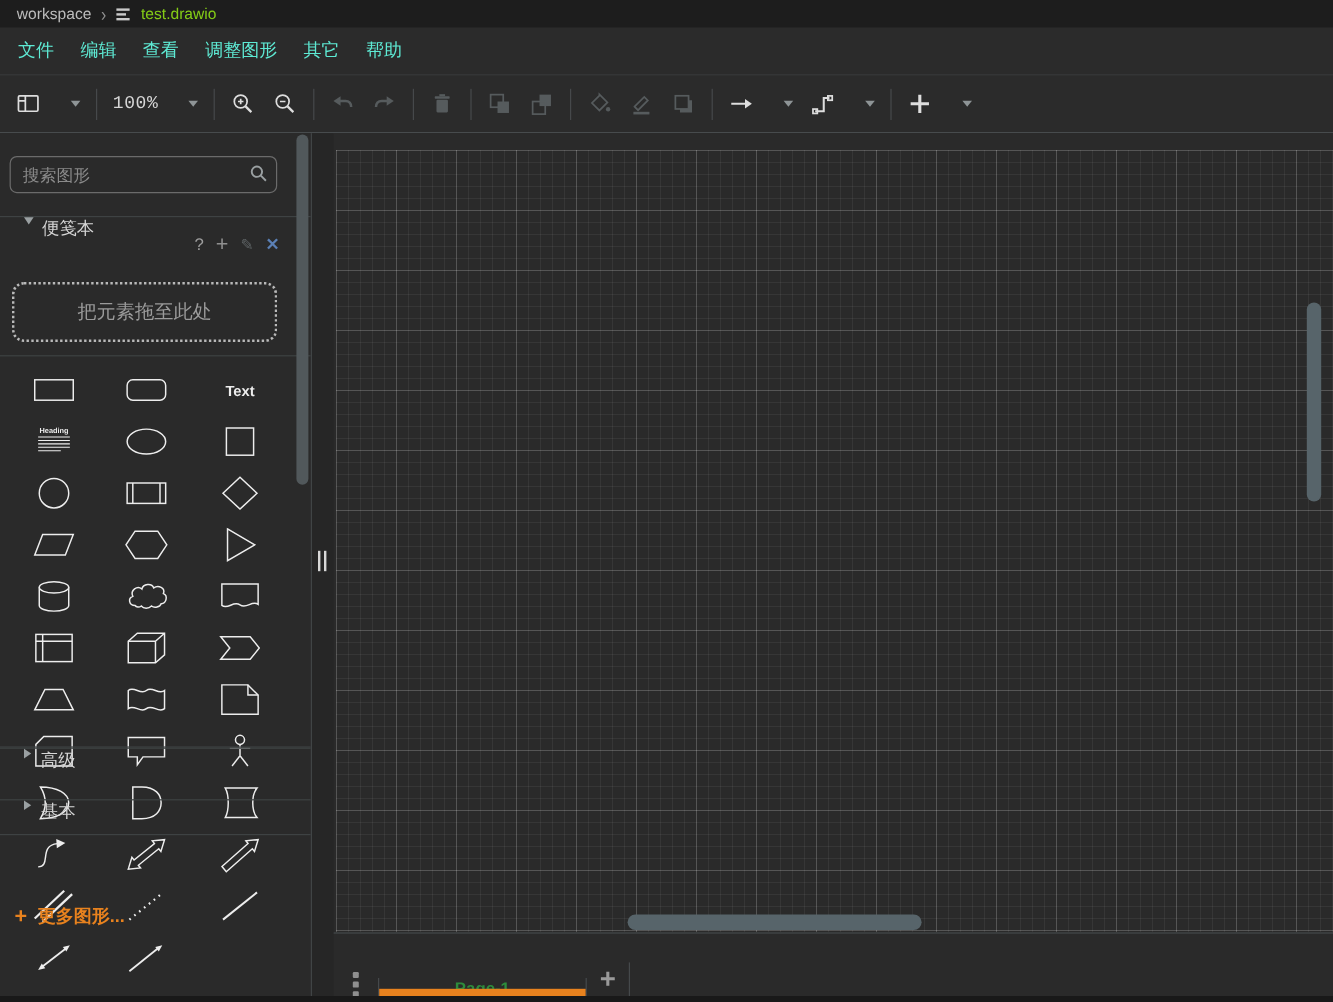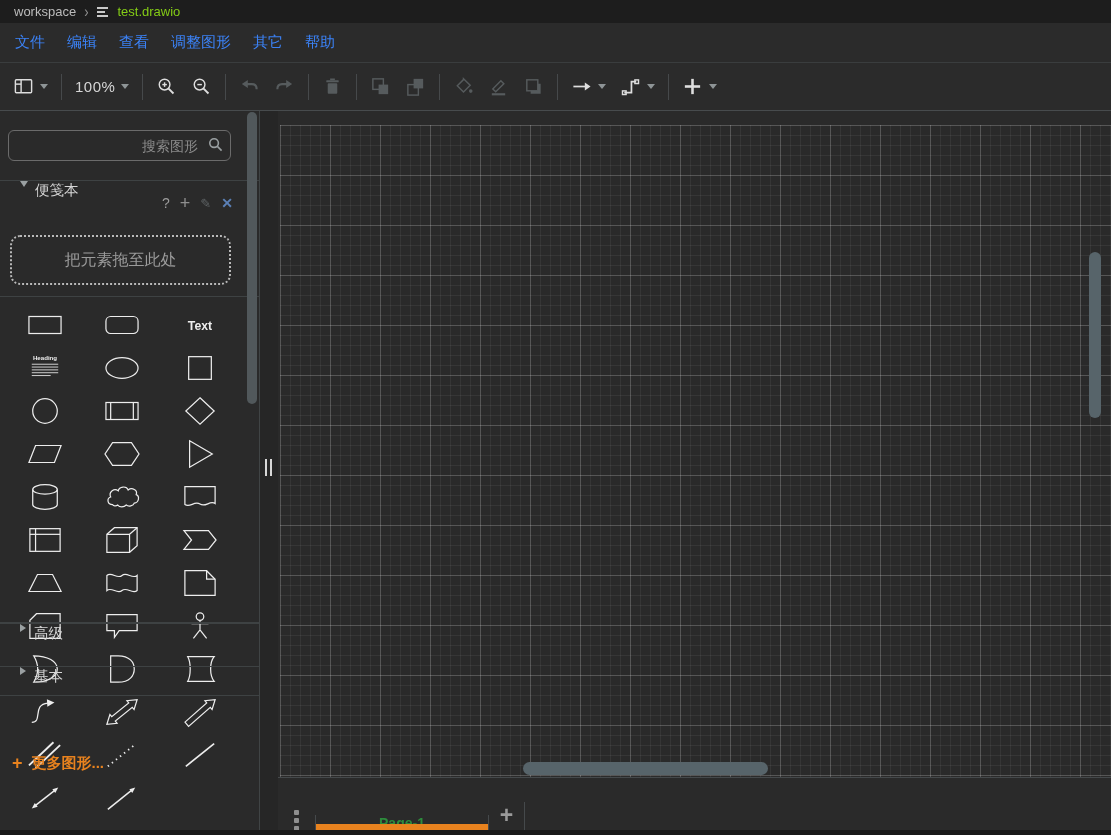--- a/index.html
+++ b/index.html
@@ -10,38 +10,38 @@
   .breadcrumb-bar{position:absolute;top:0;left:0;right:0;height:23px;background:#1d1d1d;
     display:flex;align-items:center;padding-left:14px;gap:8px;font-size:13px;color:#bcbcbc;}
   .crumb-sep{color:#8f8f8f;font-size:13px;transform:scaleY(1.25);}
   .file-icon{display:inline-flex;flex-direction:column;gap:2px;margin:0 1px;}
   .file-icon i{display:block;height:2px;background:#c9c9c9;}
   .file-icon i:nth-child(1){width:11px}.file-icon i:nth-child(2){width:8px}.file-icon i:nth-child(3){width:11px}
   .crumb-file{color:#84cc16;}
   
   .menu-bar{position:absolute;top:23px;left:0;right:0;height:39px;background:#2b2b2b;
     border-bottom:1px solid #3a3d3e;display:flex;align-items:center;padding:0 4px;}
-  .menu-item{color:#3b82f6;font-size:15px;padding:5px 11px;cursor:default;}
+  .menu-item{color:#5eead4;font-size:15px;padding:5px 11px;cursor:default;}
   
   .toolbar{position:absolute;top:63px;left:0;right:0;height:47px;background:#2b2b2b;
     border-bottom:1px solid #474b4d;display:flex;align-items:center;padding:0 6px;}
-  .tb-btn{display:flex;align-items:center;gap:2px;padding:0 7px;height:34px;color:#dedede;}
+  .tb-btn{display:flex;align-items:center;gap:21px;padding:0 7px;height:34px;color:#dedede;font-family:Liberation Mono, monospace;}
   .tb-btn.disabled{color:#565b5d;}
   .tb-label{font-size:15px;color:#d6d6d6;letter-spacing:.5px;}
   .tb-sep{width:1px;height:26px;background:#46494b;margin:0 6px;flex:none;}
   .caret{width:0;height:0;border-left:4px solid transparent;border-right:4px solid transparent;
     border-top:5px solid #8e9496;margin-left:4px;}
   
   .sidebar{position:absolute;top:111px;left:0;width:259px;bottom:5px;background:#2a2a2a;
     border-right:1px solid #404445;display:flex;flex-direction:column;overflow:hidden;}
   .sb-divider{height:1px;background:#3e4243;flex:none;}
   .search-row{height:69px;flex:none;position:relative;}
   .search-input{position:absolute;left:8px;top:19px;width:223px;height:31px;box-sizing:border-box;
     background:transparent;border:1px solid #6b6b6b;border-radius:6px;color:#cfcfcf;
-    font-size:14px;padding:0 32px 0 10px;outline:none;font-family:inherit;text-align:right;}
+    font-size:14px;padding:0 32px 0 10px;outline:none;font-family:inherit;}
   .search-input::placeholder{color:#8a8a8a;}
   .search-icon{position:absolute;right:36px;top:26px;color:#9aa0a2;}
   .sec-header{display:flex;align-items:flex-start;padding-left:20px;color:#d6d6d6;
     font-size:14.5px;flex:none;position:relative;}
   .caret-down{width:0;height:0;border-left:4.5px solid transparent;border-right:4.5px solid transparent;
     border-top:6px solid #9aa0a2;margin-right:7px;flex:none;}
   .caret-right{width:0;height:0;border-top:4.5px solid transparent;border-bottom:4.5px solid transparent;
     border-left:6px solid #9aa0a2;margin-right:8px;flex:none;}
   .h-scratch{height:44px}.h-general{height:48px}.h-misc{height:43px}.h-advanced{height:42px}.h-basic{height:28px}
   .sp-actions{position:absolute;right:26px;top:0;bottom:0;display:flex;gap:10px;align-items:center;font-size:14px;}

